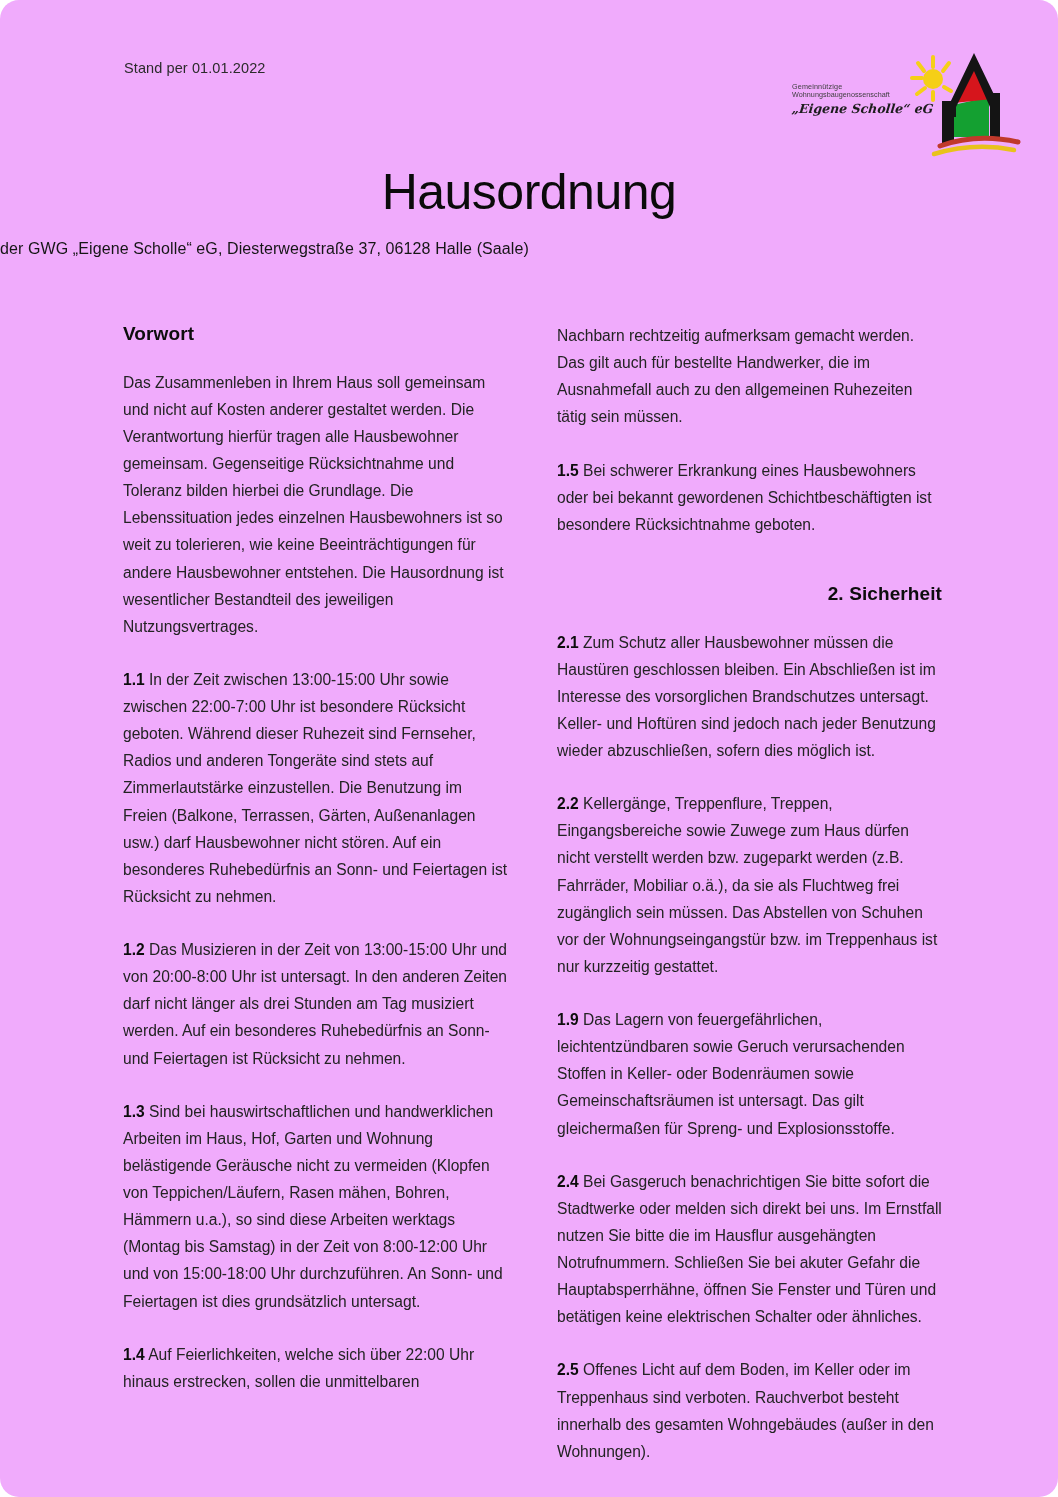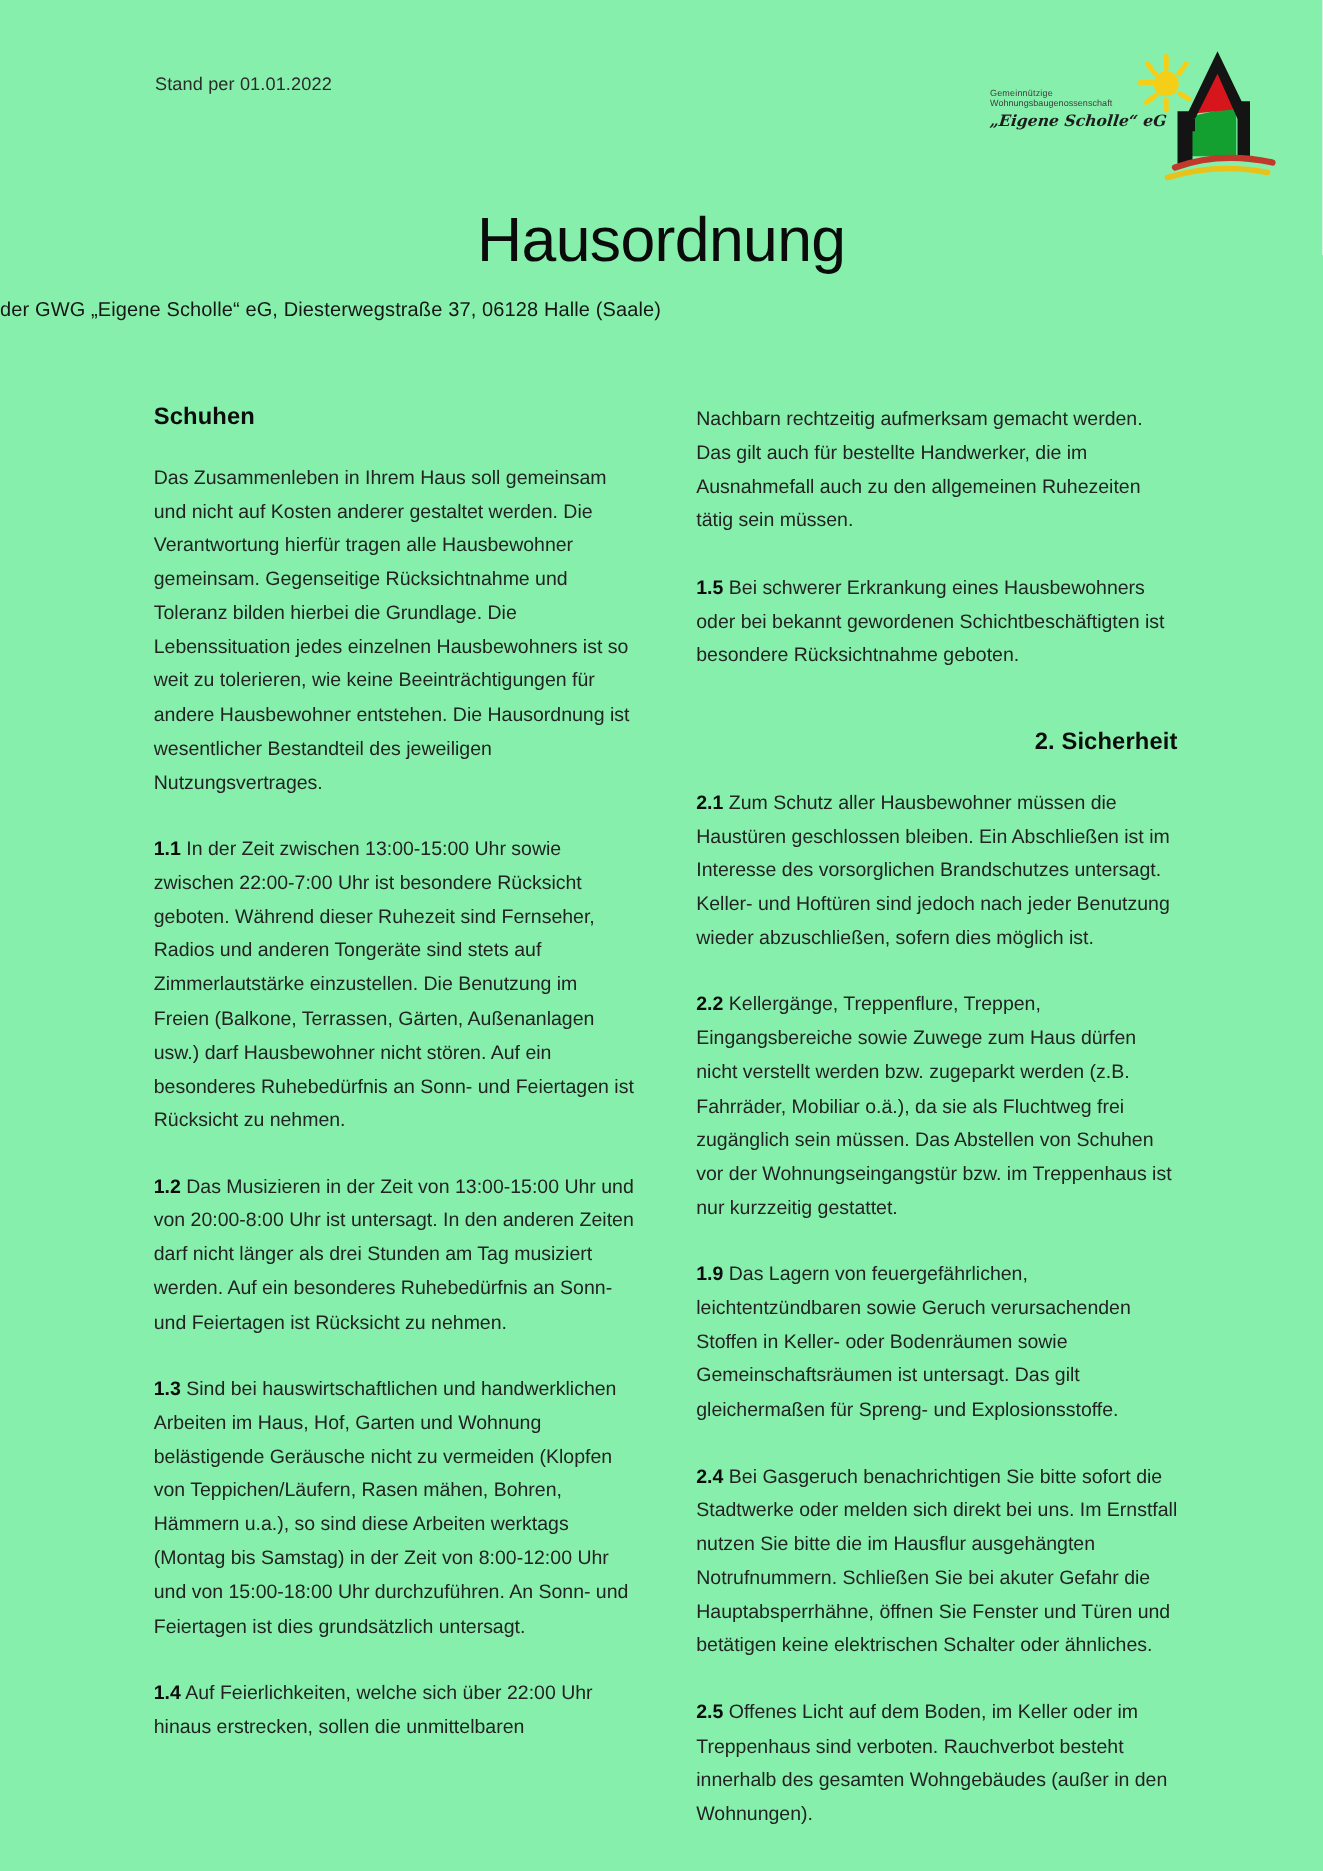--- a/index.html
+++ b/index.html
@@ -9,39 +9,40 @@
     background: #ffffff;
   }
   body {
     font-family: "Liberation Sans", "DejaVu Sans", sans-serif;
     color: #1a1a1a;
   }
   .page {
     position: relative;
     width: 1058px;
     height: 1497px;
-    background: #86efac;
+    background: #f0abfc;
     overflow: hidden;
     box-sizing: border-box;
+    border-radius: 19px;
   }
 
   
   .doc-date {
     position: absolute;
     left: 124px;
     top: 60px;
     font-size: 14.5px;
     letter-spacing: .1px;
     color: #2b2b2b;
   }
 
   .logo {
     position: absolute;
     right: 36px;
-    top: 35px;
+    top: 47px;
     width: 230px;
     height: 115px;
     margin-left: 19px;
   }
   .logo-text {
     position: absolute;
     left: 0;
     top: 36px;
     width: 132px;
     text-align: left;
@@ -160,21 +161,21 @@
         <path d="M30 107 Q70 95 110 103" stroke="#e8c21a" stroke-width="4.5" fill="none" stroke-linecap="round"></path>
       </svg>
     </div>
   </div>
 
   <h1 class="title">Hausordnung</h1>
   <div class="subtitle">der GWG „Eigene Scholle“ eG, Diesterwegstraße 37, 06128 Halle (Saale)</div>
 
   <div class="col col-left">
 
-    <h2 class="sec">Schuhen</h2>
+    <h2 class="sec">Vorwort</h2>
 
     <p class="para">Das Zusammenleben in Ihrem Haus soll gemeinsam und nicht auf Kosten anderer gestaltet werden. Die Verantwortung hierfür tragen alle Hausbewohner gemeinsam. Gegenseitige Rücksichtnahme und Toleranz bilden hierbei die Grundlage. Die Lebenssituation jedes einzelnen Hausbewohners ist so weit zu tolerieren, wie keine Beeinträchtigungen für andere Hausbewohner entstehen. Die Hausordnung ist wesentlicher Bestandteil des jeweiligen Nutzungsvertrages.</p>
 
 
     <p class="para">
       <span class="num">1.1</span>
       <span>In der Zeit zwischen 13:00-15:00 Uhr sowie zwischen 22:00-7:00 Uhr ist besondere Rücksicht geboten. Während dieser Ruhezeit sind Fernseher, Radios und anderen Tongeräte sind stets auf Zimmerlautstärke einzustellen. Die Benutzung im Freien (Balkone, Terrassen, Gärten, Außenanlagen usw.) darf Hausbewohner nicht stören. Auf ein besonderes Ruhebedürfnis an Sonn- und Feiertagen ist Rücksicht zu nehmen.</span>
     </p>
 
     <p class="para">

